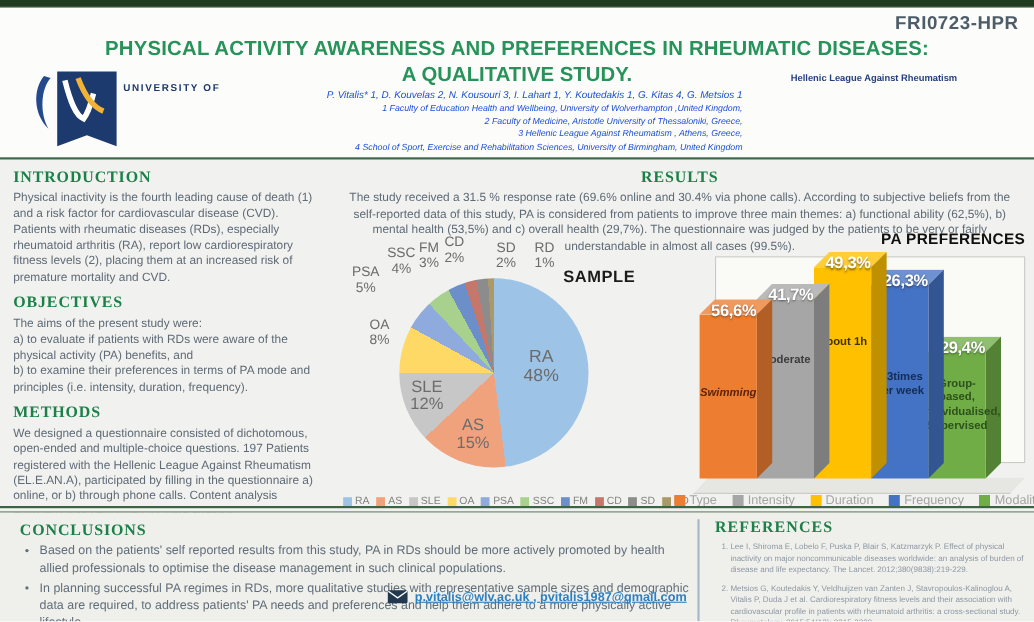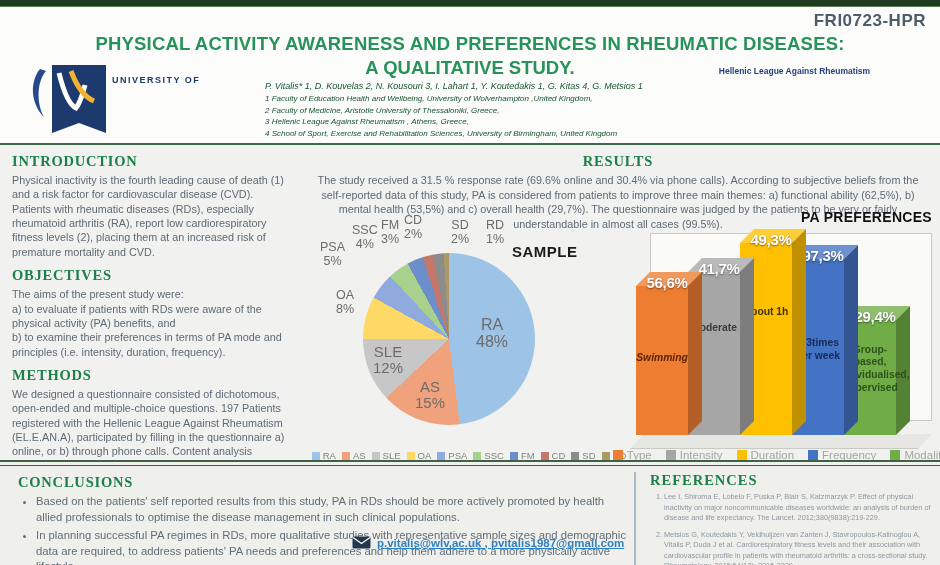--- a/index.html
+++ b/index.html
@@ -5,21 +5,21 @@
   html,body{margin:0;padding:0;background:#ffffff;}
   .poster{position:relative;width:940px;height:565px;overflow:hidden;background:#f1f1ef;
     font-family:"Liberation Sans",sans-serif;-webkit-font-smoothing:antialiased;}
   
   .topbar{position:absolute;top:0;left:0;right:0;height:6px;background:#203a20;border-bottom:1px solid #5a7b52;}
   
   .header{position:absolute;top:7px;left:0;right:0;height:136px;background:#fcfcfa;}
   .code{position:absolute;top:4px;right:14px;font-size:17px;font-weight:bold;color:#4d5c69;letter-spacing:.5px;}
   .title1{position:absolute;top:26px;left:60px;right:60px;text-align:center;font-size:18.5px;font-weight:bold;color:#27935a;letter-spacing:.2px;}
   .title2{position:absolute;top:50px;left:60px;right:60px;text-align:center;font-size:18.5px;font-weight:bold;color:#27935a;}
-  .authors-block{position:absolute;top:74px;left:265px;right:265px;text-align:left;color:#14532d;font-style:italic;}
+  .authors-block{position:absolute;top:74px;left:265px;right:265px;text-align:right;color:#1d4ed8;font-style:italic;}
   .authors-line{font-size:9px;margin-bottom:2px;}
   .affil{font-size:8px;line-height:1.45;}
   
   .logo-wlv{position:absolute;left:26px;top:56px;width:260px;height:76px;}
   .wlv-text{position:absolute;left:86px;top:12px;color:#1d3a6e;}
   .wlv-small{font-size:9px;font-weight:bold;letter-spacing:1.5px;}
   .wlv-big{font-size:20.5px;font-weight:bold;letter-spacing:-0.5px;margin-top:1px;}
   
   .logo-eleana{position:absolute;right:28px;top:58px;width:235px;height:80px;text-align:center;}
   .eleana-word{position:relative;display:inline-block;font-size:33px;font-style:italic;font-weight:600;color:#253f7d;letter-spacing:2px;margin-top:14px;}
@@ -261,21 +261,21 @@
             <div class="face-top" style="bottom: 192px; background: rgb(255, 206, 56);"></div>
               <div class="face-side" style="height: 192px; background: rgb(191, 144, 0);"></div>
               <div class="face-front" style="height: 192px; background: rgb(255, 192, 0);"></div>
             <div class="bar-val" style="bottom: 187px;">49,3%</div>
             <div class="bar-cat" style="color: rgb(64, 51, 0);">About 1h</div>
           </div>
           <div class="bar3d">
             <div class="face-top" style="bottom: 176px; background: rgb(109, 145, 209);"></div>
               <div class="face-side" style="height: 176px; background: rgb(51, 86, 147);"></div>
               <div class="face-front" style="height: 176px; background: rgb(68, 114, 196);"></div>
-            <div class="bar-val" style="bottom: 171px;">97,3%</div>
+            <div class="bar-val" style="bottom: 171px;">26,3%</div>
             <div class="bar-cat" style="color: rgb(21, 44, 84);">2-3times
 per week</div>
           </div>
           <div class="bar3d">
             <div class="face-top" style="bottom: 115px; background: rgb(143, 191, 111);"></div>
               <div class="face-side" style="height: 115px; background: rgb(84, 130, 53);"></div>
               <div class="face-front" style="height: 115px; background: rgb(112, 173, 71);"></div>
             <div class="bar-val" style="bottom: 110px;">29,4%</div>
             <div class="bar-cat" style="color: rgb(45, 81, 27);">Group-based,
 Individualised,

